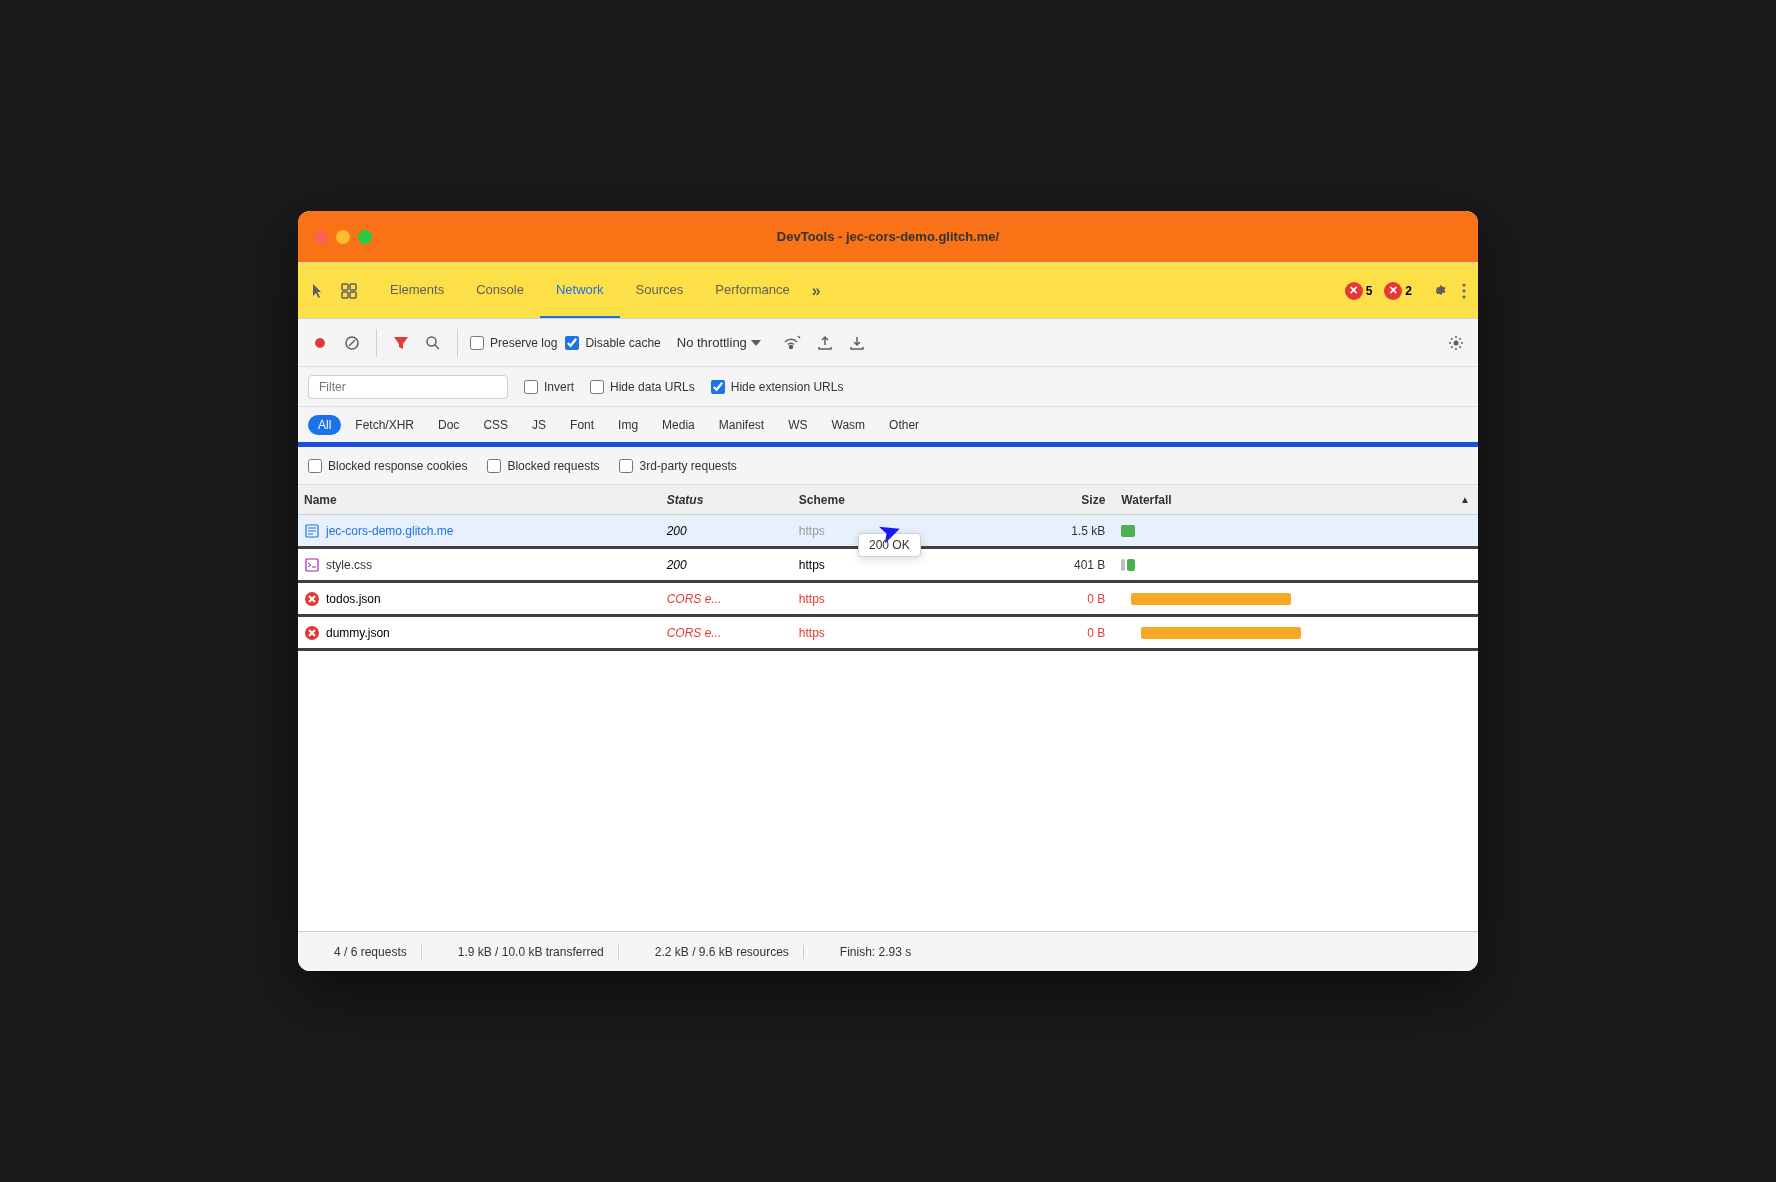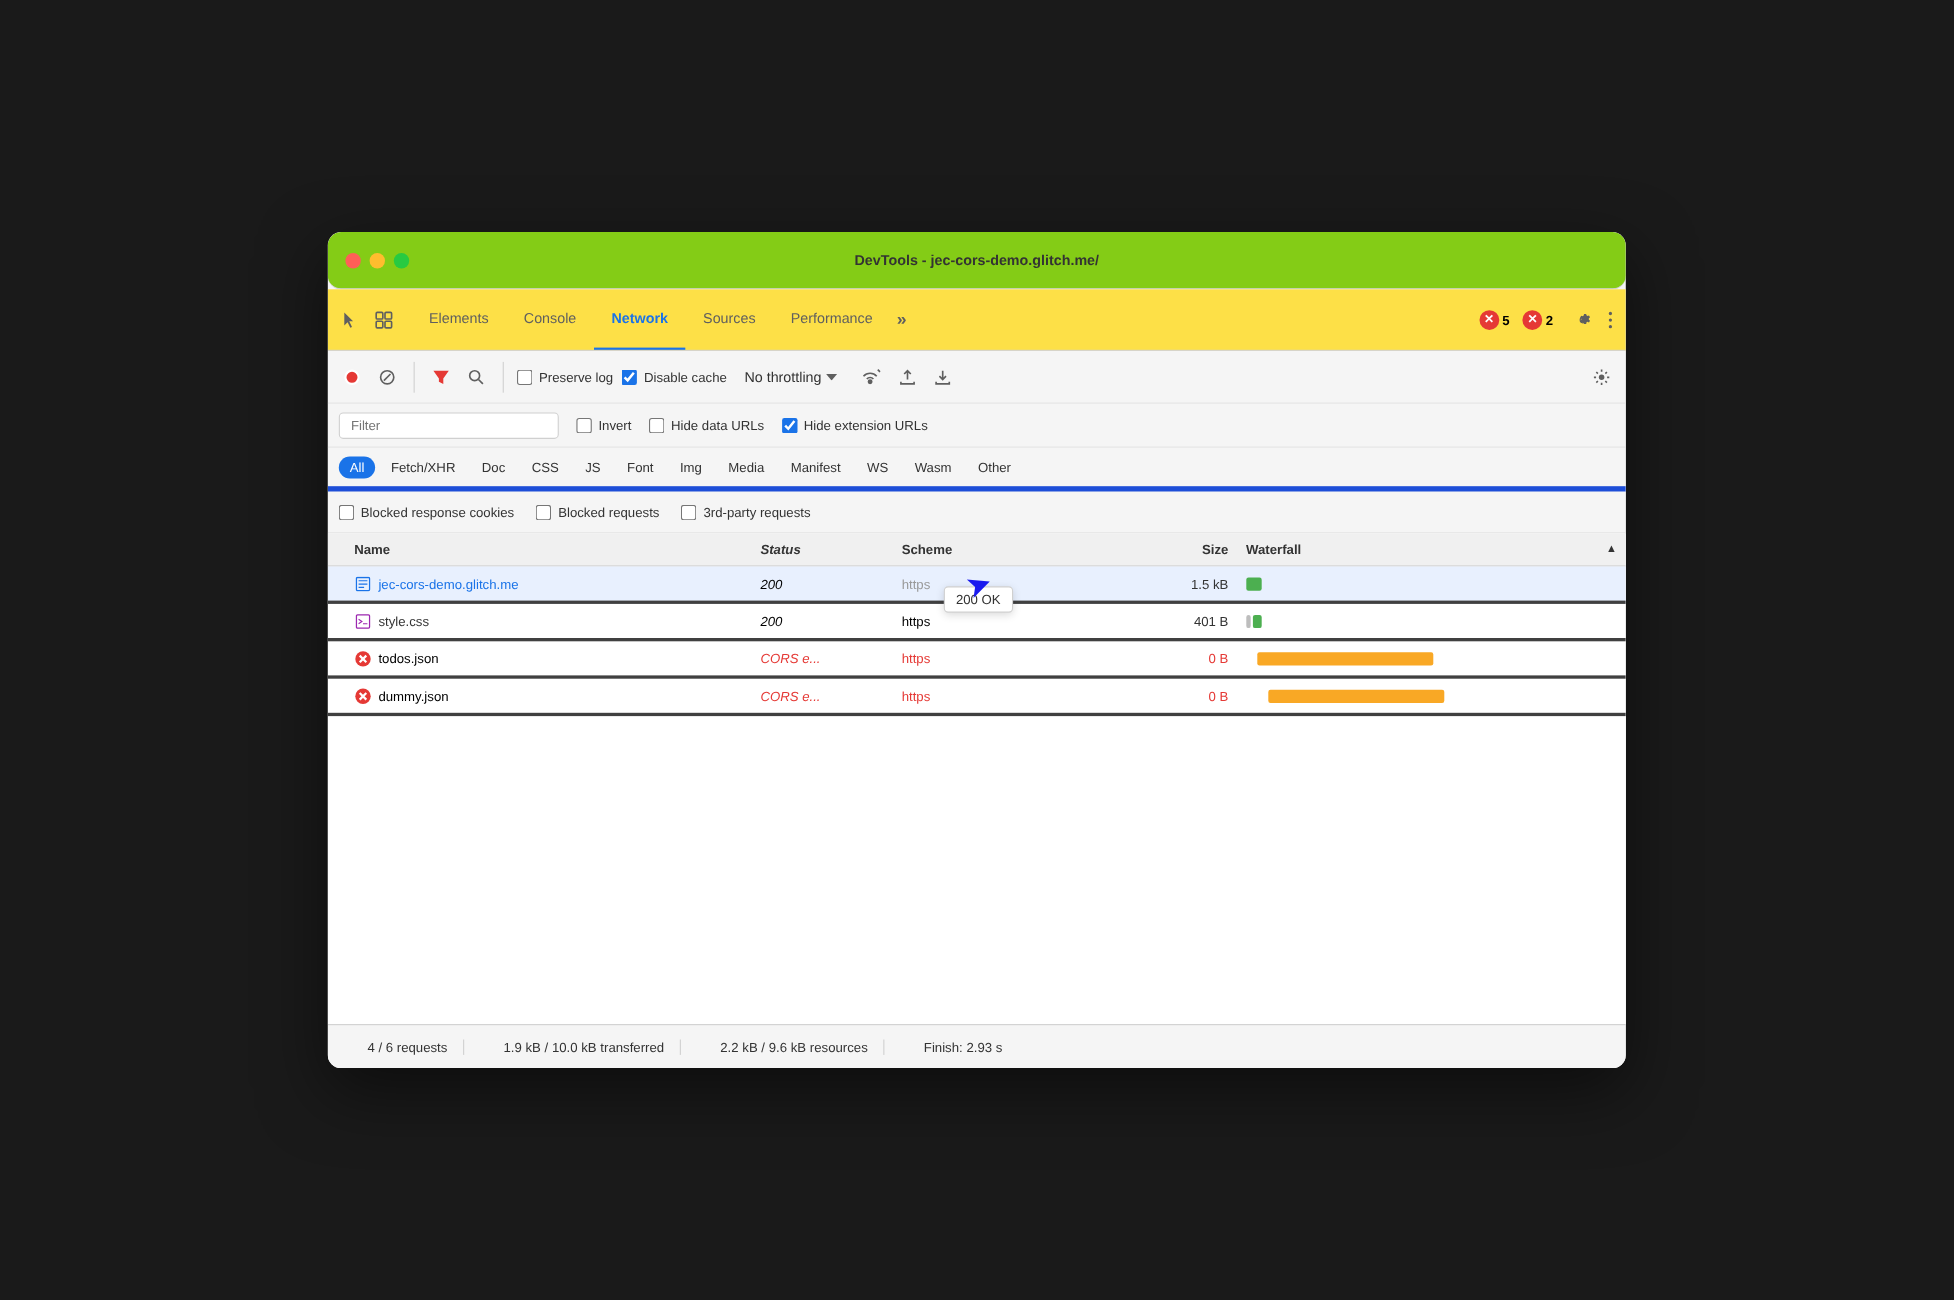--- a/index.html
+++ b/index.html
@@ -13,28 +13,27 @@
     }
     .window {
       width: 1180px;
       background: #f5f5f5;
       border-radius: 12px;
       overflow: hidden;
       box-shadow: 0 20px 60px rgba(0,0,0,0.5);
     }
     
     .title-bar {
-      background: #84cc16;
+      background: #f97316;
       height: 52px;
       display: flex;
       align-items: center;
       justify-content: center;
       position: relative;
       border-bottom: 1px solid #d0d0d0;
-      border-radius: 12px;
     }
     .traffic-lights {
       position: absolute;
       left: 16px;
       display: flex;
       gap: 8px;
     }
     .traffic-light {
       width: 14px;
       height: 14px;
@@ -72,21 +71,21 @@
       cursor: pointer;
       border-bottom: 2px solid transparent;
       height: 100%;
       display: flex;
       align-items: center;
       white-space: nowrap;
     }
     .tab-item.active {
       color: #1a73e8;
       border-bottom: 2px solid #1a73e8;
-      font-weight: 700;
+      font-weight: 400;
     }
     .tab-icons-right {
       margin-left: auto;
       display: flex;
       align-items: center;
       gap: 6px;
     }
     .error-badge {
       display: flex;
       align-items: center;
@@ -214,21 +213,21 @@
       display: flex;
       align-items: center;
       height: 30px;
       background: #f0f0f0;
       border-bottom: 1px solid #d0d0d0;
       font-size: 12px;
       font-weight: 600;
       color: #333;
       padding: 0;
     }
-    .col-name { flex: 3; padding: 0 24px; min-width: 300px; }
+    .col-name { flex: 3; padding: 0 6px; min-width: 300px; }
     .col-status { flex: 1; padding: 0 8px; min-width: 80px; font-style: italic; }
     .col-scheme { flex: 1.5; padding: 0 8px; min-width: 110px; }
     .col-size { flex: 1; padding: 0 8px; min-width: 80px; text-align: right; }
     .col-waterfall { flex: 3; padding: 0 8px; min-width: 200px; display: flex; align-items: center; justify-content: space-between; }
     .table-row {
       display: flex;
       align-items: center;
       height: 34px;
       border-bottom: 3px solid #404040;
       font-size: 12px;

